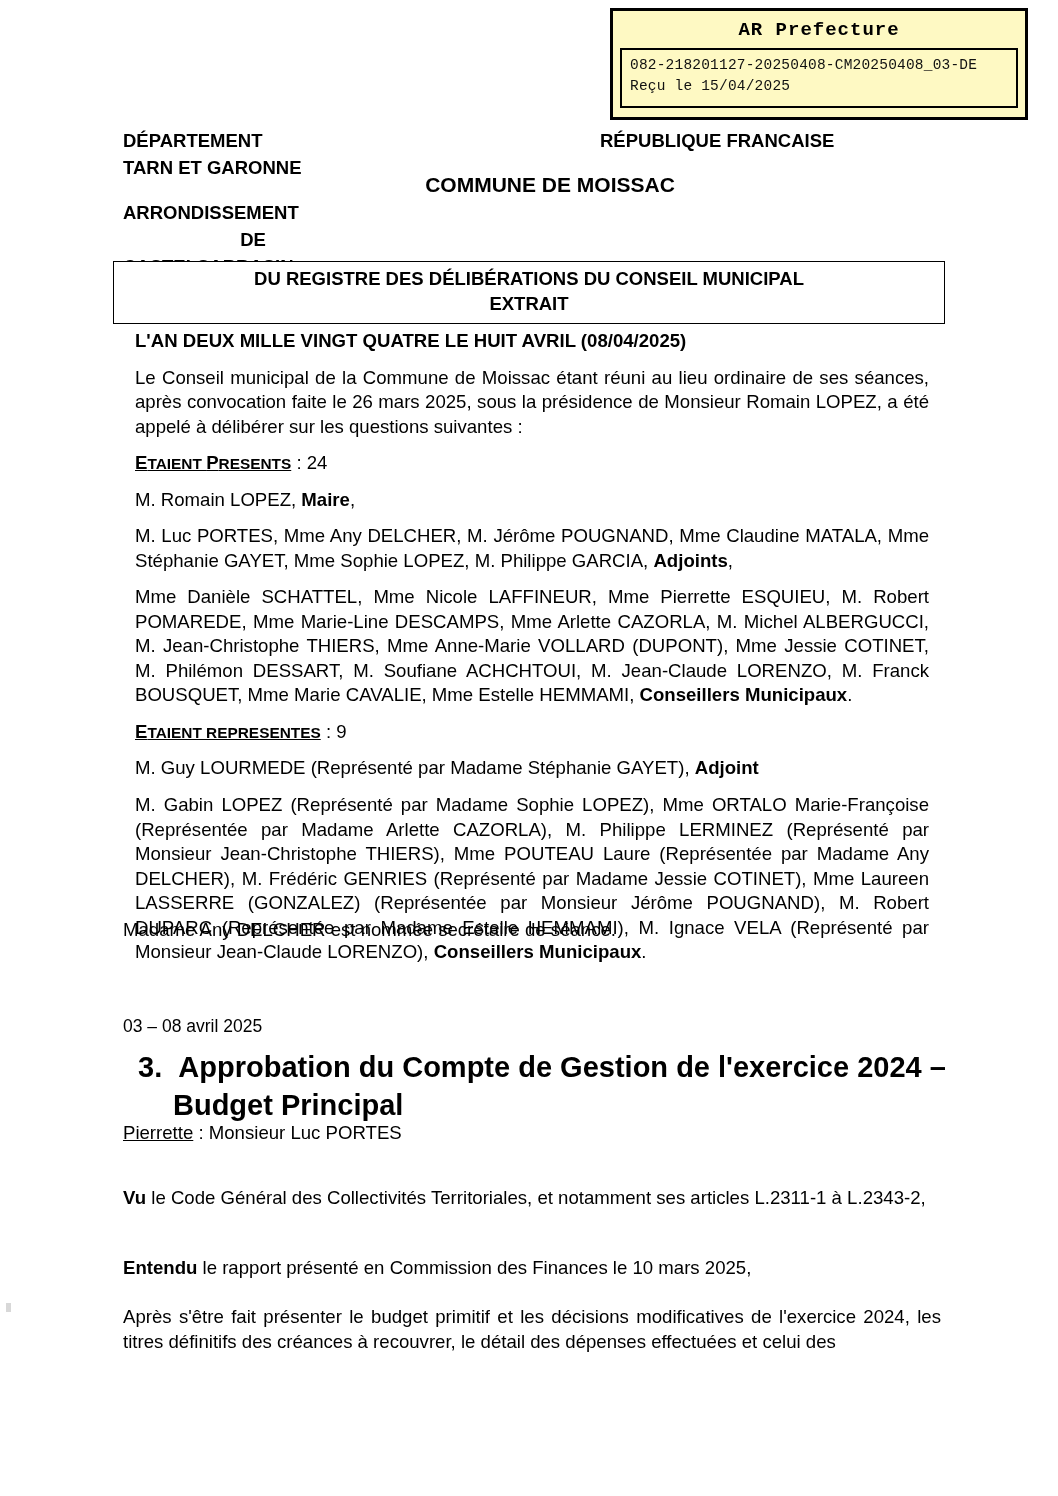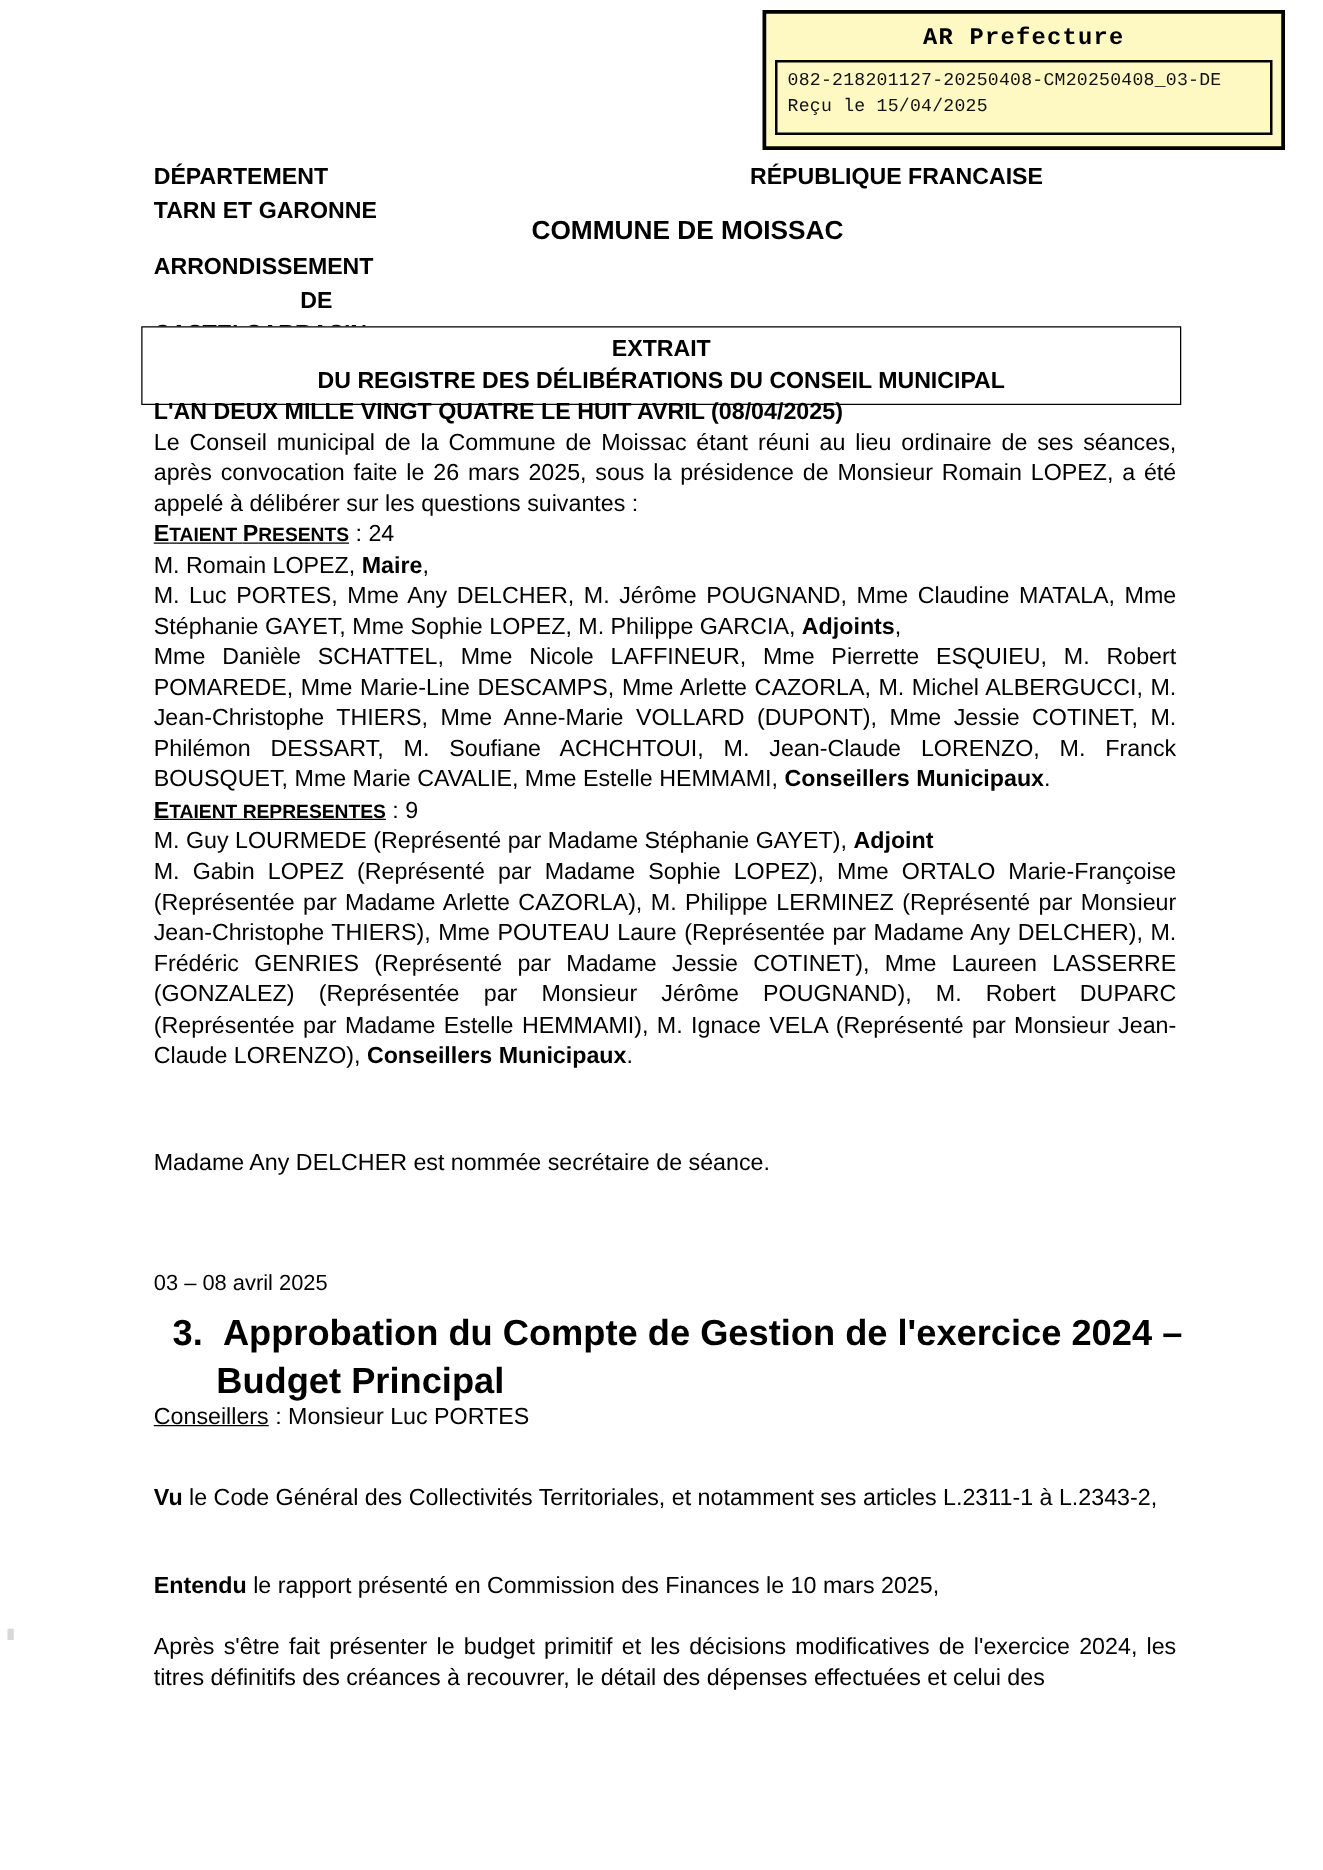--- a/index.html
+++ b/index.html
@@ -111,21 +111,21 @@
   
   .doc-body {
     position: absolute;
     left: 123px;
     top: 317px;
     width: 818px;
     font-size: 18.6px;
     line-height: 1.32;
   }
   .doc-body p {
-    margin: 0;
+    margin: 12px;
   }
   .justified { text-align: justify; }
   .bold { font-weight: bold; }
   .sc-head {
     font-weight: bold;
     text-decoration: underline;
     display: inline;
   }
   .sc-head .cap  { font-size: 18.6px; }
   .sc-head .small{ font-size: 15.4px; }
@@ -224,22 +224,22 @@
   <div class="mh-arr">
     <span class="line">ARRONDISSEMENT</span>
     <span class="centered">DE</span>
     <span class="line">CASTELSARRASIN</span>
   </div>
   <div class="mh-right">RÉPUBLIQUE FRANCAISE</div>
   <div class="mh-commune">COMMUNE DE MOISSAC</div>
 </div>
 
 <div class="extrait-box">
+  <span class="line">DU REGISTRE DES DÉLIBÉRATIONS DU CONSEIL MUNICIPAL</span>
   <span class="line">EXTRAIT</span>
-  <span class="line">DU REGISTRE DES DÉLIBÉRATIONS DU CONSEIL MUNICIPAL</span>
 </div>
 
 <div class="doc-body">
 
   <p><span class="bold">L'AN DEUX MILLE VINGT QUATRE LE HUIT AVRIL (08/04/2025)</span></p>
 
   <p class="justified">Le Conseil municipal de la Commune de Moissac étant réuni au lieu ordinaire de ses séances, après convocation faite le 26 mars 2025, sous la présidence de Monsieur Romain LOPEZ, a été appelé à délibérer sur les questions suivantes :</p>
 
   <p><span class="sc-head"><span class="cap">E</span><span class="small">TAIENT </span><span class="cap">P</span><span class="small">RESENTS</span></span><span> : 24</span></p>
 
@@ -256,21 +256,21 @@
   <p class="justified"><span>M. Gabin LOPEZ (Représenté par Madame Sophie LOPEZ), Mme ORTALO Marie-Françoise (Représentée par Madame Arlette CAZORLA), M. Philippe LERMINEZ (Représenté par Monsieur Jean-Christophe THIERS), Mme POUTEAU Laure (Représentée par Madame Any DELCHER), M. Frédéric GENRIES (Représenté par Madame Jessie COTINET), Mme Laureen LASSERRE (GONZALEZ) (Représentée par Monsieur Jérôme POUGNAND), M. Robert DUPARC (Représentée par Madame Estelle HEMMAMI), M. Ignace VELA (Représenté par Monsieur Jean-Claude LORENZO), </span><span class="bold">Conseillers Municipaux</span><span>.</span></p>
 
 </div>
 
 <p class="secretary">Madame Any DELCHER est nommée secrétaire de séance.</p>
 
 <div class="delib-ref">03 – 08 avril 2025</div>
 
 <div class="delib-title"><span>3.</span>&nbsp;&nbsp;<span>Approbation du Compte de Gestion de l'exercice 2024 – Budget Principal</span></div>
 
-<div class="rapporteur"><span class="u">Conseillers</span><span> : Monsieur Luc PORTES</span></div>
+<div class="rapporteur"><span class="u">Pierrette</span><span> : Monsieur Luc PORTES</span></div>
 
 <div class="clause-vu"><span class="bold">Vu</span><span> le Code Général des Collectivités Territoriales, et notamment ses articles L.2311-1 à L.2343-2,</span></div>
 
 <div class="clause-entendu"><span class="bold">Entendu</span><span> le rapport présenté en Commission des Finances le 10 mars 2025,</span></div>
 
 <div class="clause-apres">Après s'être fait présenter le budget primitif et les décisions modificatives de l'exercice 2024, les titres définitifs des créances à recouvrer, le détail des dépenses effectuées et celui des</div>
 
 <div class="margin-mark"></div>
 
 </body></html>

